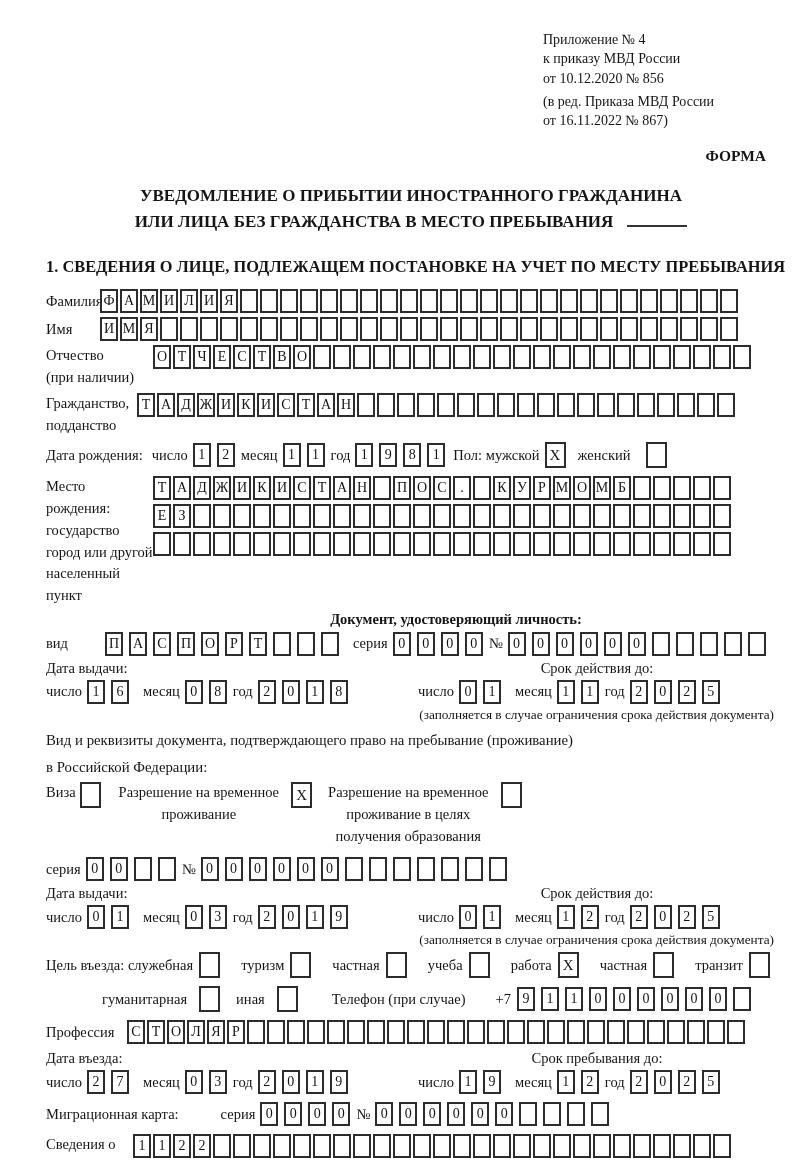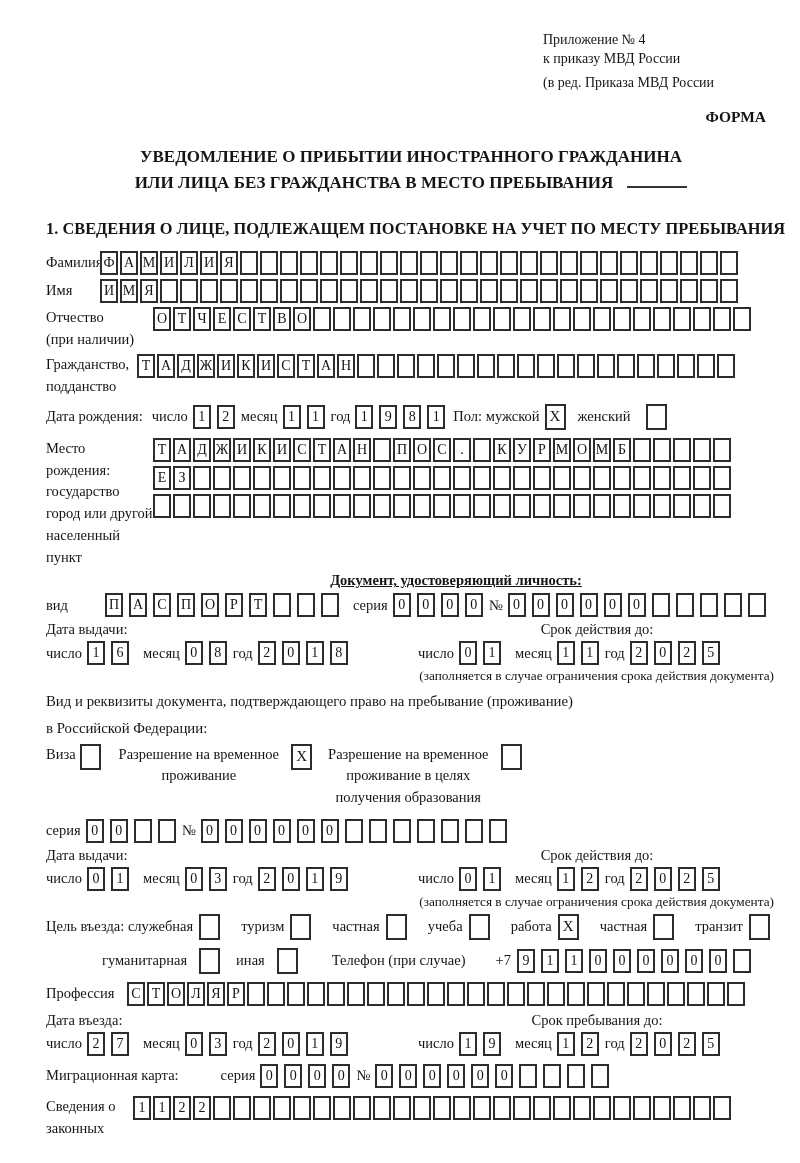--- a/index.html
+++ b/index.html
@@ -13,21 +13,21 @@
   .sect{margin-top:24px;font-weight:bold;font-size:16.4px;white-space:nowrap;}
   .frm{margin-top:12px;font-size:14.5px;}
   .row{display:flex;align-items:center;margin-bottom:4px;}
   .rowtop{display:flex;align-items:flex-start;margin-bottom:4px;}
   .lbl{flex:none;}
   .lbl2 div{line-height:1.5;}
   .cells{display:flex;flex-wrap:nowrap;}
   .cell{flex:none;box-sizing:border-box;width:18px;height:24px;border:2px solid #2c2c2c;margin-right:2px;display:inline-flex;align-items:center;justify-content:center;font-size:14px;background:#fff;}
   .wide .cell{width:18px;margin-right:6px;}
   .chk{flex:none;box-sizing:border-box;width:21px;height:26px;border:2px solid #2c2c2c;display:inline-flex;align-items:center;justify-content:center;font-size:15px;background:#fff;}
-  .dochdr{margin:2px 0 4px 90px;text-align:center;font-weight:bold;font-size:14.5px;text-decoration:underline;}
+  .dochdr{margin:2px 0 4px 90px;text-align:center;font-weight:bold;font-size:14.5px;}
   .datetitles{display:flex;font-size:14.5px;margin-top:2px;}
   .dt-l{width:372px;text-align:left;}
   .dt-r{flex:1;text-align:center;}
   .daterow{display:flex;align-items:center;margin-top:3px;}
   .dhalf{display:flex;align-items:center;}
   .dhalf-l{width:372px;}
   .dg-lbl{margin-right:5px;}
   .note{font-size:13.3px;text-align:right;margin:3px 2px 4px 0;}
   .intro{font-size:14.8px;line-height:1.8;margin-top:4px;}
   .opts{display:flex;align-items:flex-start;margin-top:2px;}
@@ -38,22 +38,24 @@
   .purp .pi span{margin-right:6px;}
 </style>
 </head>
 <body>
 
 <div class="page">
 
   <div class="annex">
     <div>Приложение № 4</div>
     <div>к приказу МВД России</div>
+    <div>от 10.12.2020 № 856</div>
     <div class="gap"></div>
     <div>(в ред. Приказа МВД России</div>
+    <div>от 16.11.2022 № 867)</div>
   </div>
 
   <div class="forma">ФОРМА</div>
 
   <div class="title">
     <div>УВЕДОМЛЕНИЕ О ПРИБЫТИИ ИНОСТРАННОГО ГРАЖДАНИНА</div>
     <div><span>ИЛИ ЛИЦА БЕЗ ГРАЖДАНСТВА В МЕСТО ПРЕБЫВАНИЯ</span><span class="uline"></span></div>
   </div>
 
   <div class="sect">1. СВЕДЕНИЯ О ЛИЦЕ, ПОДЛЕЖАЩЕМ ПОСТАНОВКЕ НА УЧЕТ ПО МЕСТУ ПРЕБЫВАНИЯ</div>

